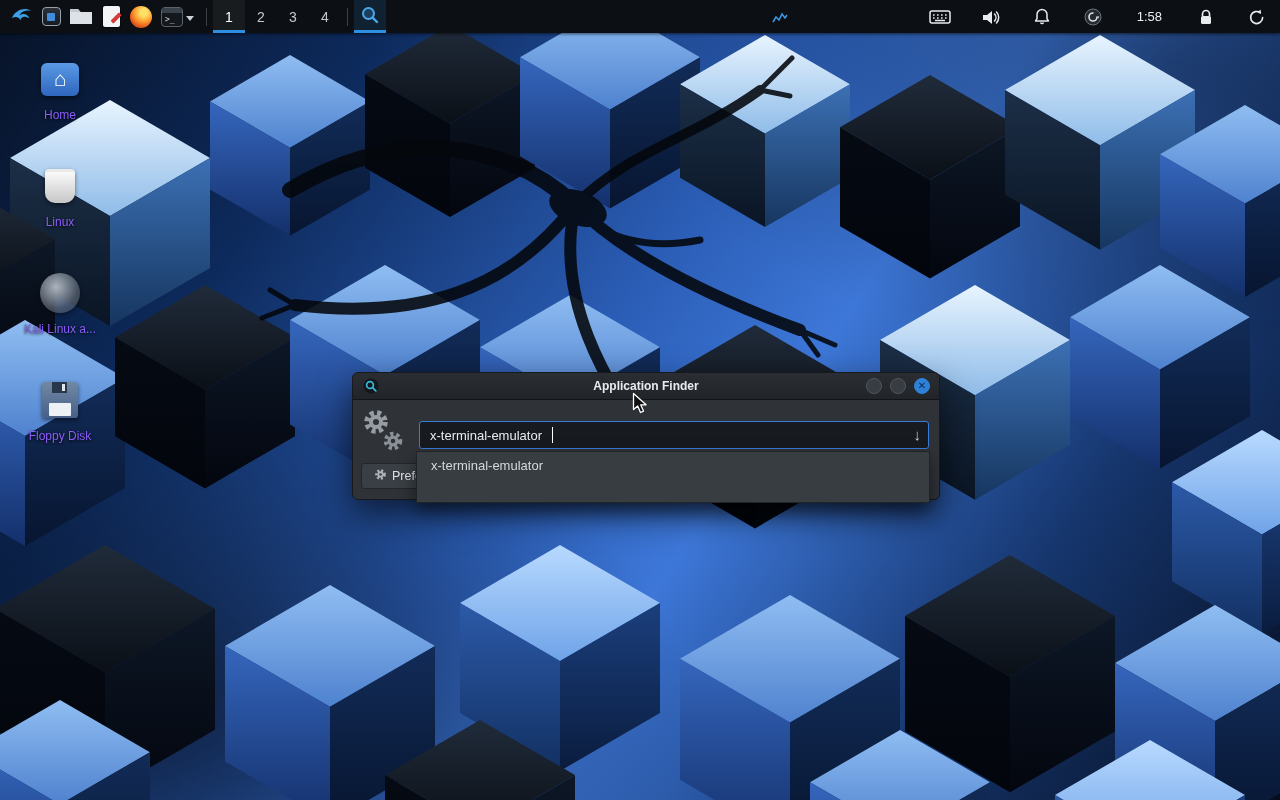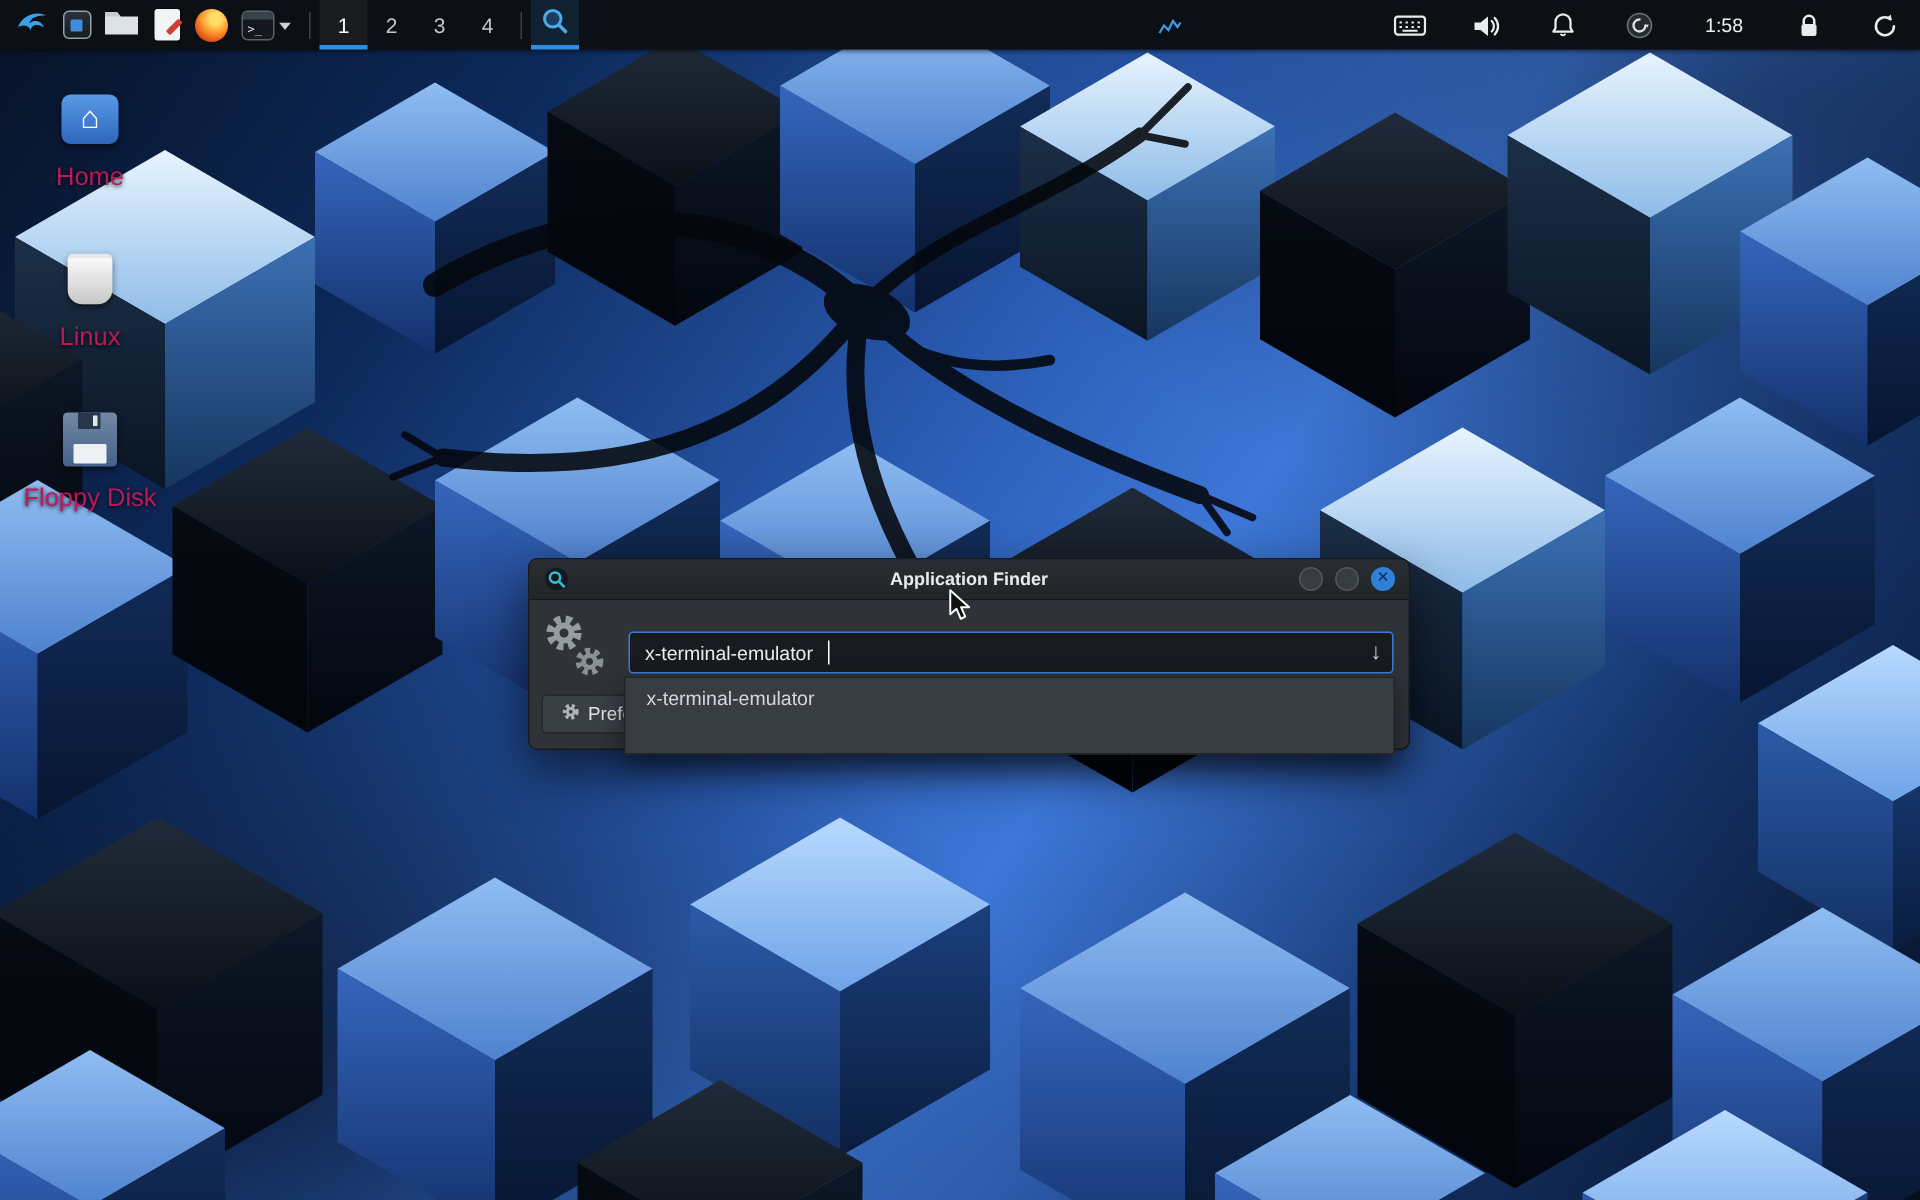--- a/index.html
+++ b/index.html
@@ -34,21 +34,21 @@
   .doc-icon>div{position:absolute;width:12px;height:3.5px;background:#d23b36;border-radius:1px;transform:rotate(-45deg);right:-2px;top:10px;}
   .ff-icon{width:22px;height:22px;border-radius:50%;background:radial-gradient(circle at 62% 30%,#ffe066 0 18%,#ff9a2e 45%,#e2571c 70%,#a83a12 100%);}
   .term-icon{width:22px;height:20px;background:#14181d;border:1px solid #5a636d;border-radius:4px;position:relative;overflow:hidden;}
   .term-icon>.bar{height:5px;background:#39414b;}
   .term-icon>.prompt{position:absolute;left:3px;top:7px;color:#cfd6dd;font-size:8px;font-family:"DejaVu Sans Mono",monospace;}
 
   
   .desktop-icons{position:absolute;left:12px;top:55px;width:96px;z-index:10;}
   .desk-icon{width:96px;height:107px;display:flex;flex-direction:column;align-items:center;cursor:pointer;}
   .di-img{width:48px;height:48px;display:flex;align-items:center;justify-content:center;}
-  .di-label{margin-top:5px;font-size:17px;color:#be185d;text-shadow:0 1px 3px rgba(0,0,0,.95);white-space:nowrap;}
+  .di-label{margin-top:5px;font-size:12px;color:#8b5cf6;text-shadow:0 1px 3px rgba(0,0,0,.95);white-space:nowrap;}
   .icon-home{width:38px;height:33px;background:linear-gradient(#5a9ae6,#2e66bd);border-radius:6px;display:flex;align-items:center;justify-content:center;color:#fff;font-size:21px;box-shadow:0 2px 4px rgba(0,0,0,.5);}
   .icon-fs{width:36px;height:36px;background:#f2f2f2;border-radius:5px;display:flex;align-items:center;justify-content:center;box-shadow:0 2px 4px rgba(0,0,0,.5);}
   .icon-fs>div{width:22px;height:22px;border-radius:50%;background:radial-gradient(circle,#f2f2f2 0 3px,#1d1d1d 3px 11px);}
   .icon-trash{width:30px;height:34px;background:linear-gradient(#fafafa,#c6c6c6);border-radius:4px 4px 10px 10px;border-top:3px solid #e9e9e9;box-shadow:0 2px 4px rgba(0,0,0,.5);}
   .icon-kali{width:40px;height:40px;border-radius:50%;background:radial-gradient(circle at 40% 35%,rgba(200,208,216,.85),rgba(110,120,134,.6) 60%,rgba(70,80,95,.55));box-shadow:0 2px 4px rgba(0,0,0,.4);}
   .icon-floppy{width:36px;height:36px;background:linear-gradient(#7189a3,#46608a);border-radius:3px;position:relative;box-shadow:0 2px 4px rgba(0,0,0,.5);}
   .icon-floppy .shutter{position:absolute;top:0;left:10px;width:15px;height:11px;background:#29374b;}
   .icon-floppy .shutter>div{position:absolute;right:2px;top:2px;width:3px;height:7px;background:#dfe5ec;}
   .icon-floppy .label{position:absolute;bottom:2px;left:7px;width:22px;height:13px;background:#eef1f4;border-radius:1px;}
 
@@ -387,20 +387,26 @@
     <div class="di-label">Home</div>
   </div>
   <div class="desk-icon">
     <div class="di-img">
         <div class="icon-trash"></div>
       </div>
     <div class="di-label">Linux</div>
   </div>
   <div class="desk-icon">
     <div class="di-img">
+        <div class="icon-kali"></div>
+      </div>
+    <div class="di-label">Kali Linux a...</div>
+  </div>
+  <div class="desk-icon">
+    <div class="di-img">
       <div class="icon-floppy">
           <div class="shutter">
             <div></div>
           </div>
           <div class="label"></div>
         </div>
     </div>
     <div class="di-label">Floppy Disk</div>
   </div>
 </div>

